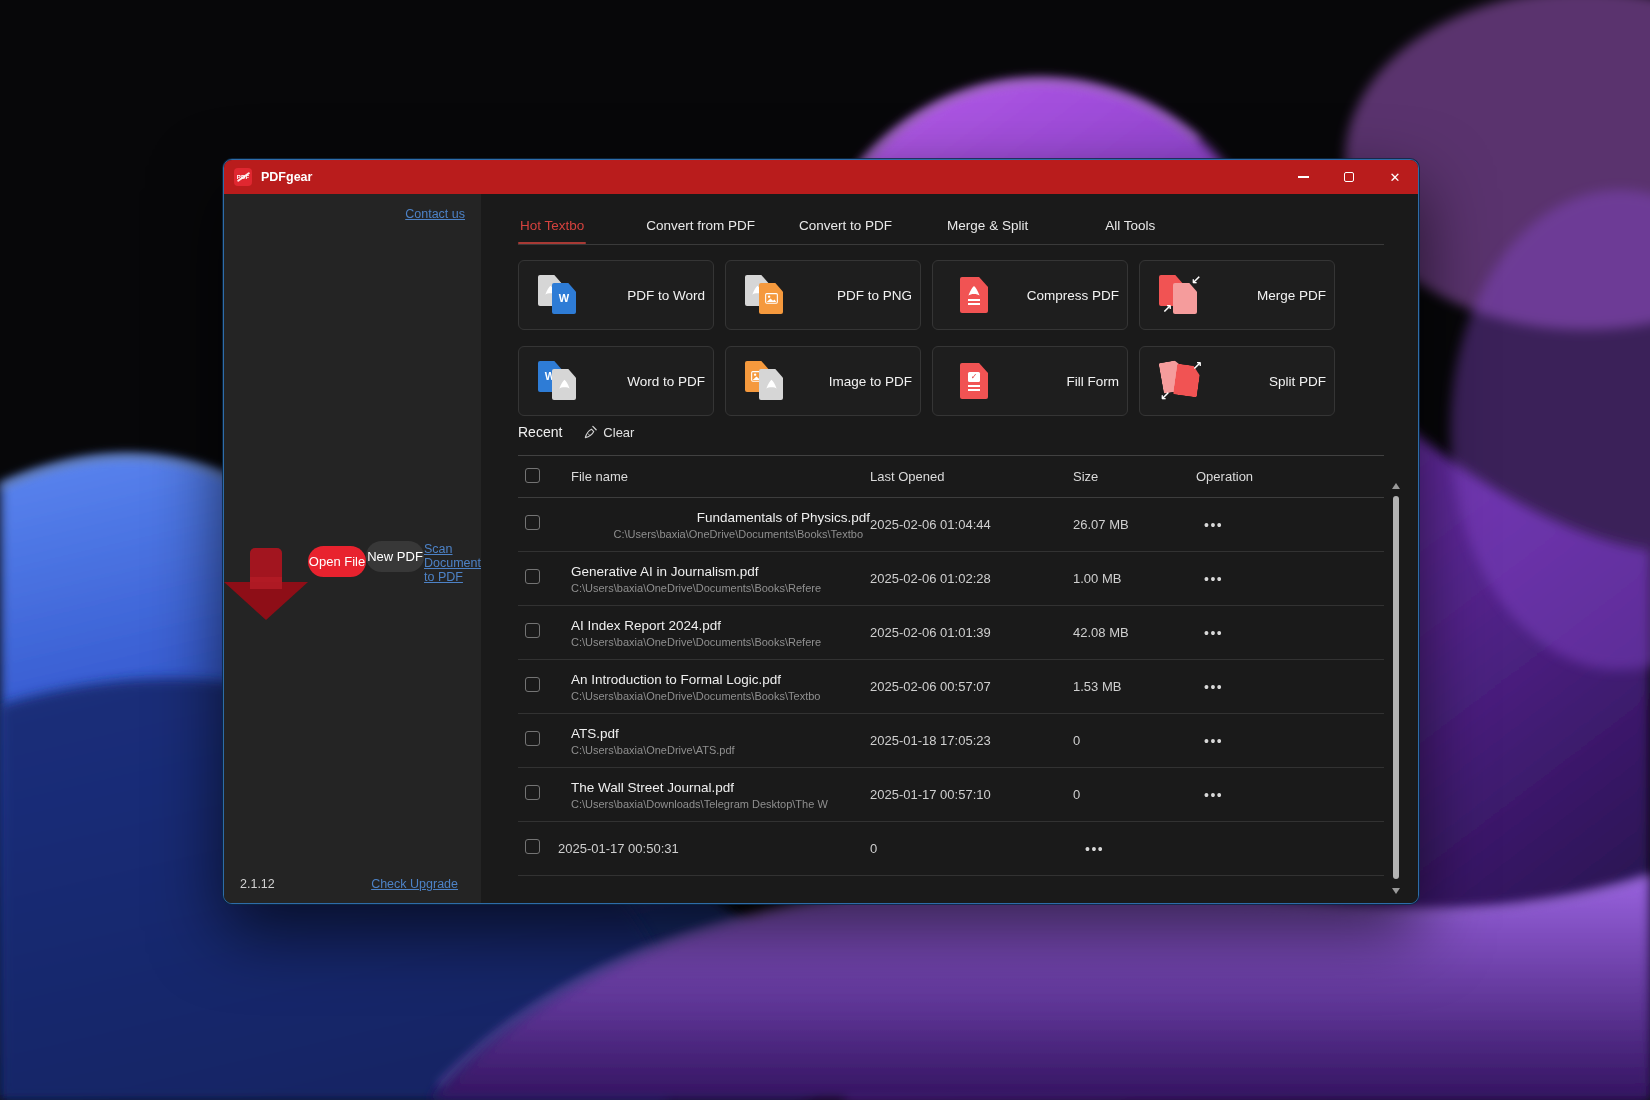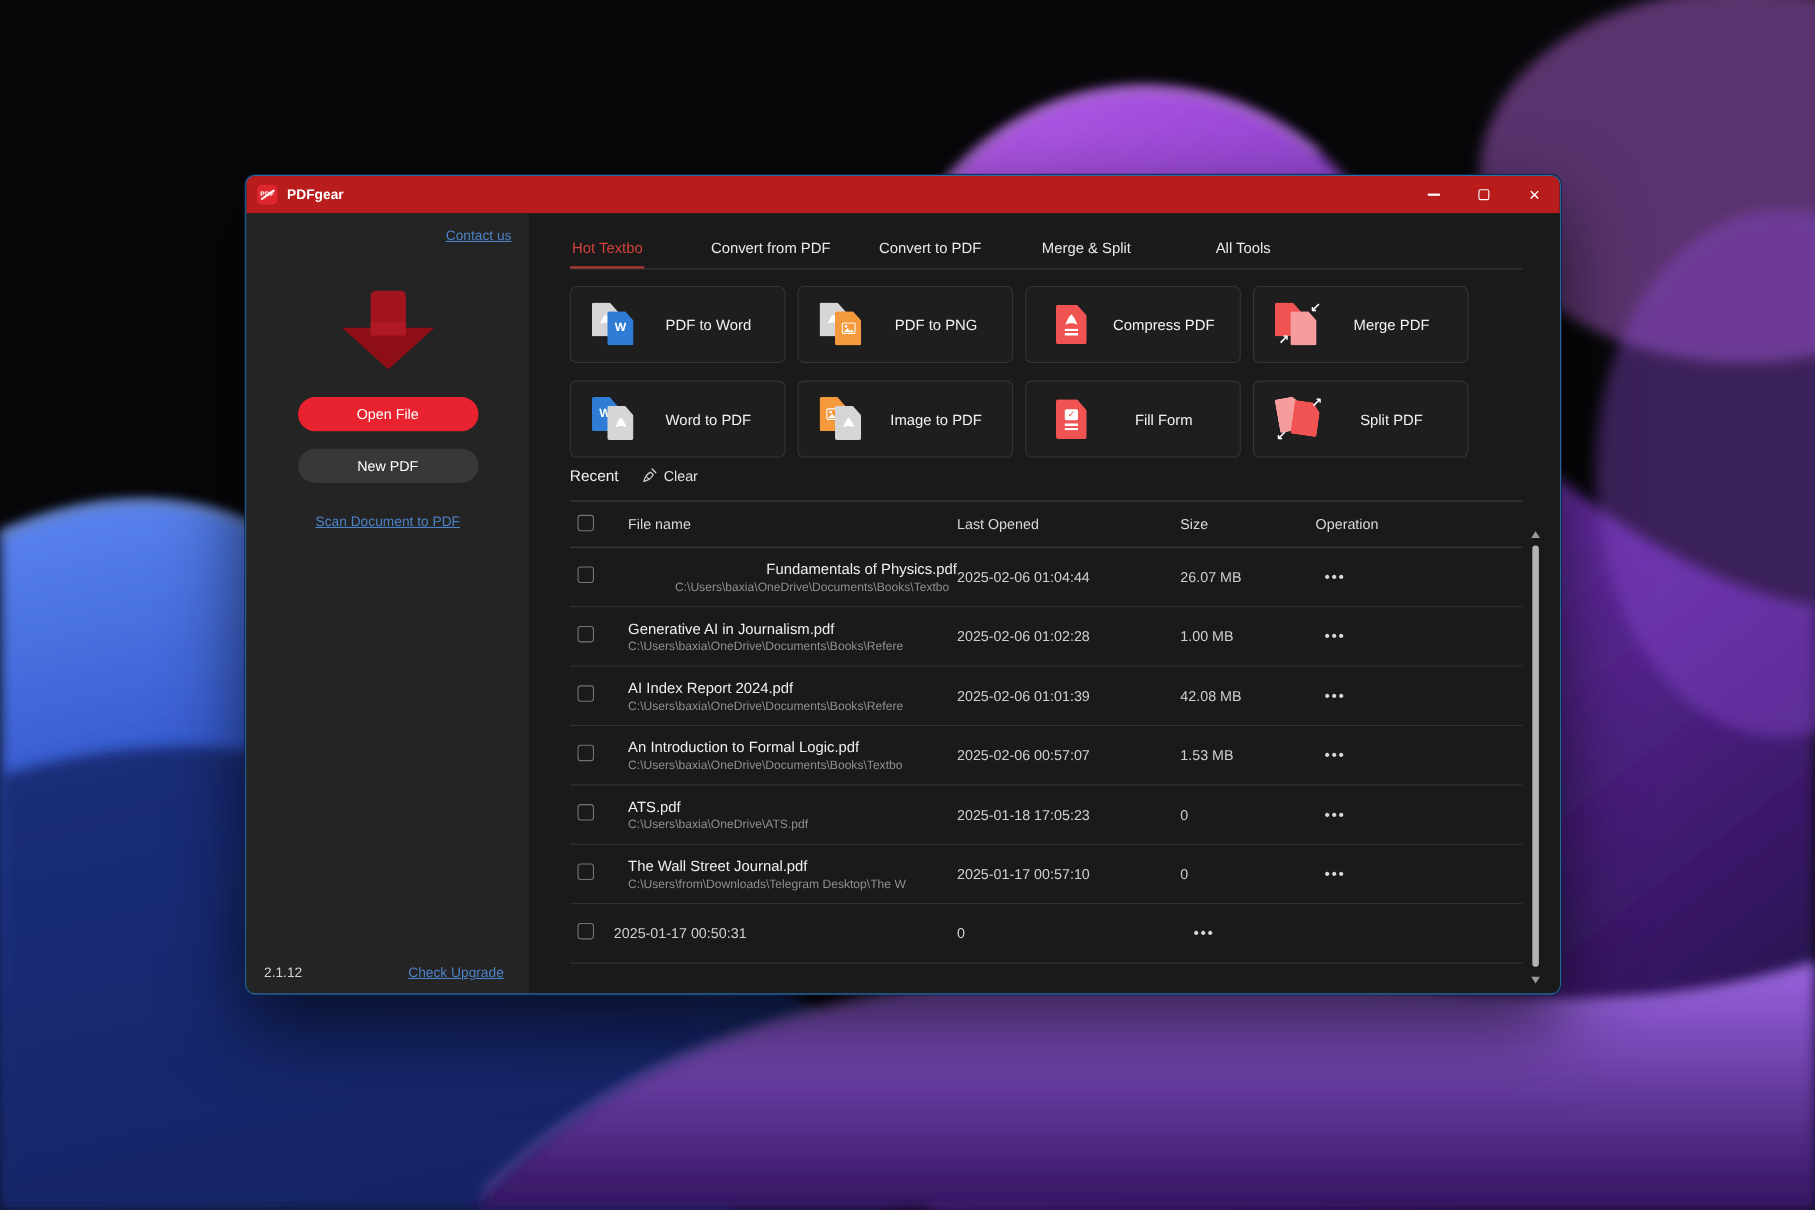--- a/index.html
+++ b/index.html
@@ -23,21 +23,21 @@
   .win-controls { margin-left:auto; display:flex; height:100%; }
   .win-btn { width:46px; height:100%; display:flex; align-items:center; justify-content:center; color:#fff; }
   .glyph-min { width:11px; height:1.5px; background:#fff; display:block; }
   .glyph-max { width:10px; height:10px; border:1.4px solid #fff; border-radius:2px; display:block; }
   .glyph-close { font-size:13px; line-height:1; }
 
   .win-body { flex:1; display:flex; min-height:0; }
 
   
   .sidebar { width:257px; flex:0 0 auto; background:#242424; position:relative;
-             display:flex; flex-direction:column; align-items:center; }
+             display:flex; flex-direction:row; align-items:center; }
   .link { color:#4d82c6; text-decoration:underline; font-size:12.5px; cursor:pointer; }
   .contact { position:absolute; top:13px; right:16px; }
   .arrow-wrap { margin-top:70px; height:72px; }
   .btn { width:164px; height:31px; border-radius:16px; border:none; color:#fff; font-size:13px;
          font-family:inherit; display:flex; align-items:center; justify-content:center; cursor:pointer; }
   .btn-open { background:#e8222e; margin-top:25px; }
   .btn-new  { background:#383838; margin-top:16px; }
   .scan-link { margin-top:28px; }
   .side-bottom { position:absolute; left:0; right:0; bottom:12px; display:flex;
                  justify-content:space-between; padding:0 23px 0 16px; align-items:center; }
@@ -50,21 +50,21 @@
   .tab { font-size:13.5px; color:#e9e9e9; padding:6px 2px 11px; cursor:pointer; position:relative; }
   .tab + .tab { margin-left:56px; }
   .tab.t2 { margin-left:58px; } .tab.t3 { margin-left:40px; } .tab.t4 { margin-left:51px; } .tab.t5 { margin-left:73px; }
   .tab.active { color:#d5423e; }
   .tab.active::after { content:""; position:absolute; left:0; right:0; bottom:0; height:2px; background:#a83a35; border-radius:1px; }
 
   .tools-grid { margin-top:15px; display:grid; grid-template-columns:repeat(4,196px); column-gap:11px; row-gap:16px; }
   .tool-card { height:70px; background:#1e1e1e; border:1px solid #353535; border-radius:6px;
                display:flex; align-items:center; cursor:pointer; }
   .tool-icon { position:relative; width:46px; height:46px; flex:0 0 auto; margin-left:18px; }
-  .tool-label { flex:1; text-align:center; color:#f2f2f2; font-size:13.5px; padding-right:8px; }
+  .tool-label { flex:1; text-align:right; color:#f2f2f2; font-size:13.5px; padding-right:8px; }
 
   .doc { position:absolute; width:24px; height:31px; border-radius:2px;
          clip-path:polygon(0 0,68% 0,100% 28%,100% 100%,0 100%);
          display:flex; flex-direction:column; align-items:center; justify-content:center;
          color:#fff; font-weight:bold; }
   .doc.back  { left:1px; top:3px; }
   .doc.front { left:15px; top:11px; }
   .doc.single{ left:9px; top:5px; width:28px; height:36px; }
   .c-gray { background:#d6d6d6; } .c-blue { background:#2e7cd6; }
   .c-orange { background:#f5993d; } .c-red { background:#f15353; } .c-pink { background:#f59c9c; }
@@ -374,21 +374,21 @@
     </div>
     <div class="col-date">2025-01-18 17:05:23</div>
     <div class="col-size">0</div>
     <div><span class="dots">•••</span></div>
   </div>
 
   <div class="trow">
     <div><span class="checkbox"></span></div>
     <div style="padding-left:13px; min-width:0;">
       <div class="fname">The Wall Street Journal.pdf</div>
-      <div class="fpath">C:\Users\from\Downloads\Telegram Desktop\The W</div>
+      <div class="fpath">C:\Users\baxia\Downloads\Telegram Desktop\The W</div>
     </div>
     <div class="col-date">2025-01-17 00:57:10</div>
     <div class="col-size">0</div>
     <div><span class="dots">•••</span></div>
   </div>
 
   <div class="trow">
     <div><span class="checkbox"></span></div>
     <div class="col-date">2025-01-17 00:50:31</div>
     <div class="col-size">0</div>

